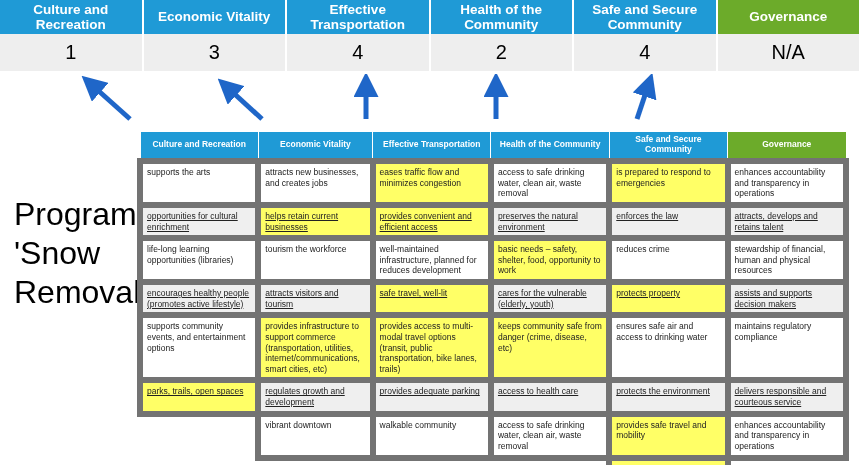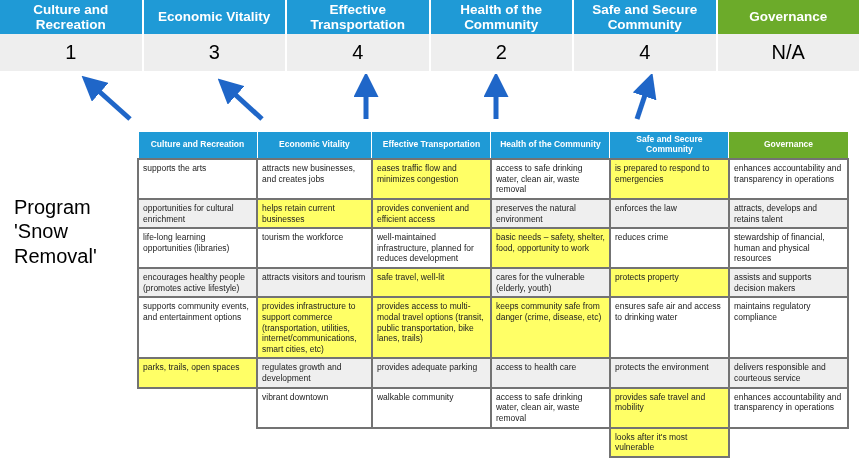--- a/index.html
+++ b/index.html
@@ -78,21 +78,21 @@
     width: 859px;
     height: 60px;
   }
 
   
   .caption {
     position: absolute;
     left: 14px;
     top: 195px;
     width: 120px;
-    font-size: 20px;
+    font-size: 32px;
     line-height: 1.22;
     color: #000000;
     text-align: left;
   }
 
   
   .matrix {
     position: absolute;
     left: 137px;
     top: 131px;
@@ -112,28 +112,29 @@
     padding: 3px 2px;
     border: 1px solid #ffffff;
     line-height: 1.15;
     height: 20px;
   }
   .matrix th.gov {
     background: #6cab2a;
   }
   .matrix td {
     background: #ffffff;
-    border: 2px solid #737373;
+    border: 6px solid #737373;
     vertical-align: top;
     padding: 3px 4px;
     line-height: 1.25;
     height: 14px;
   }
   .matrix tr.alt td {
     background: #efefef;
+    text-decoration: underline;
   }
   .matrix td.hl {
     background: #ffff66 !important;
   }
   .matrix td.empty {
     background: #ffffff !important;
     border: none;
   }
   .matrix tr.alt td.empty {
     background: #ffffff !important;

